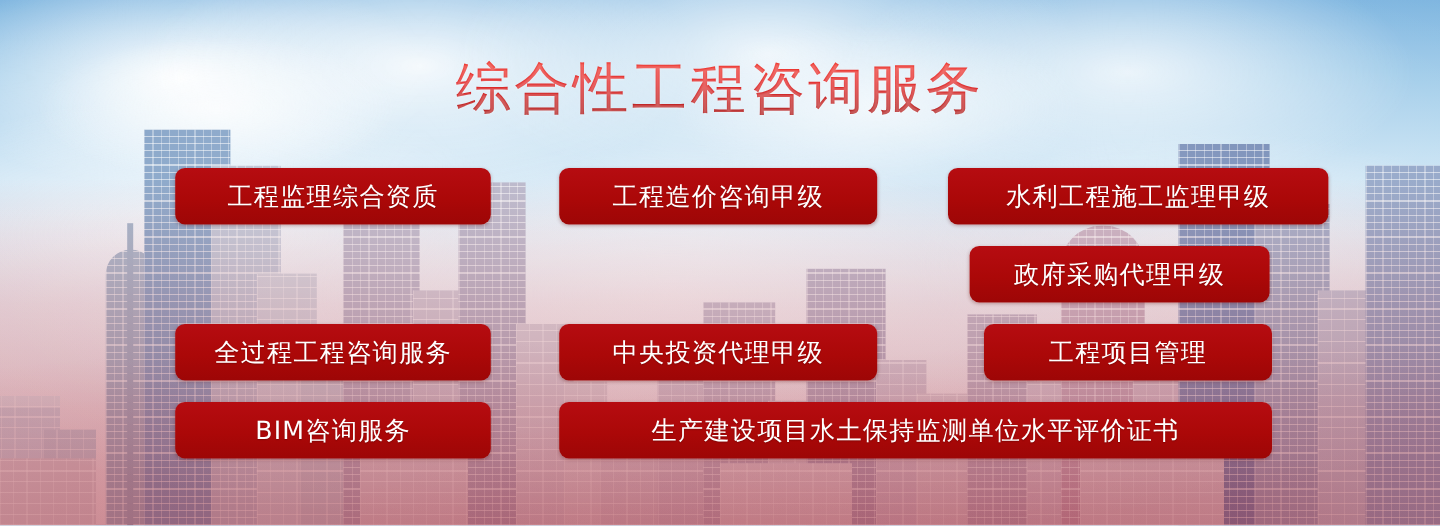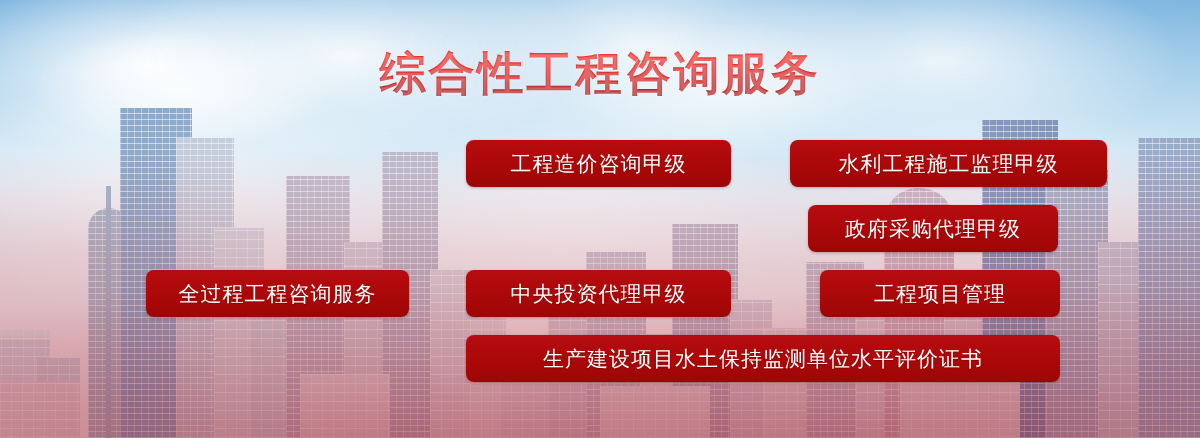--- a/index.html
+++ b/index.html
@@ -85,21 +85,21 @@
   }
 
   
   .content { position:absolute; inset:0; }
 
   .title {
     position:absolute;
     left:0; right:0; top:50px;
     text-align:center;
     font-size:46px;
-    font-weight:bold;
+    font-weight:normal;
     letter-spacing:3px;
     line-height:1;
     color:#d01414;
     background:linear-gradient(180deg, #ef2a20 0%, #e01616 40%, #c21010 72%, #a80c0c 100%);
     -webkit-background-clip:text;
     background-clip:text;
     -webkit-text-fill-color:transparent;
     text-shadow:0 1px 2px rgba(255,255,255,.35);
     white-space:nowrap;
   }
@@ -203,33 +203,35 @@
   <div class="warm"></div>
   <div class="vignette"></div>
 
   <div class="content">
 
     <div class="title">综合性工程咨询服务</div>
 
     <div class="tags">
 
       <div class="tagrow">
+        <div class="tag col1">工程监理综合资质</div>
         <div class="tag col2">工程造价咨询甲级</div>
         <div class="tag col3-r1">水利工程施工监理甲级</div>
       </div>
 
       <div class="tagrow">
         <div class="tag col3-r2">政府采购代理甲级</div>
       </div>
 
       <div class="tagrow">
         <div class="tag col1">全过程工程咨询服务</div>
         <div class="tag col2">中央投资代理甲级</div>
         <div class="tag col3-narrow">工程项目管理</div>
       </div>
 
       <div class="tagrow">
+        <div class="tag col1">BIM咨询服务</div>
         <div class="tag col2-wide">生产建设项目水土保持监测单位水平评价证书</div>
       </div>
 
     </div>
   </div>
 </div>
 
 </body></html>

